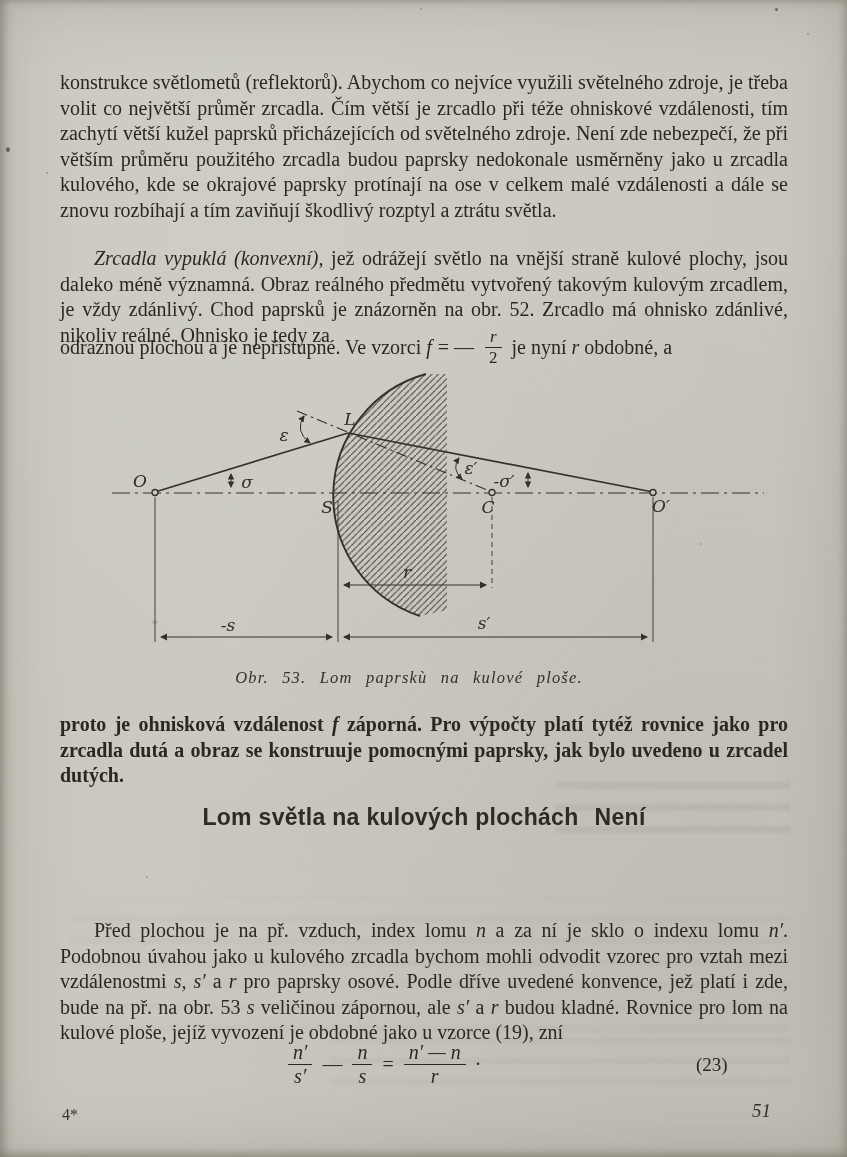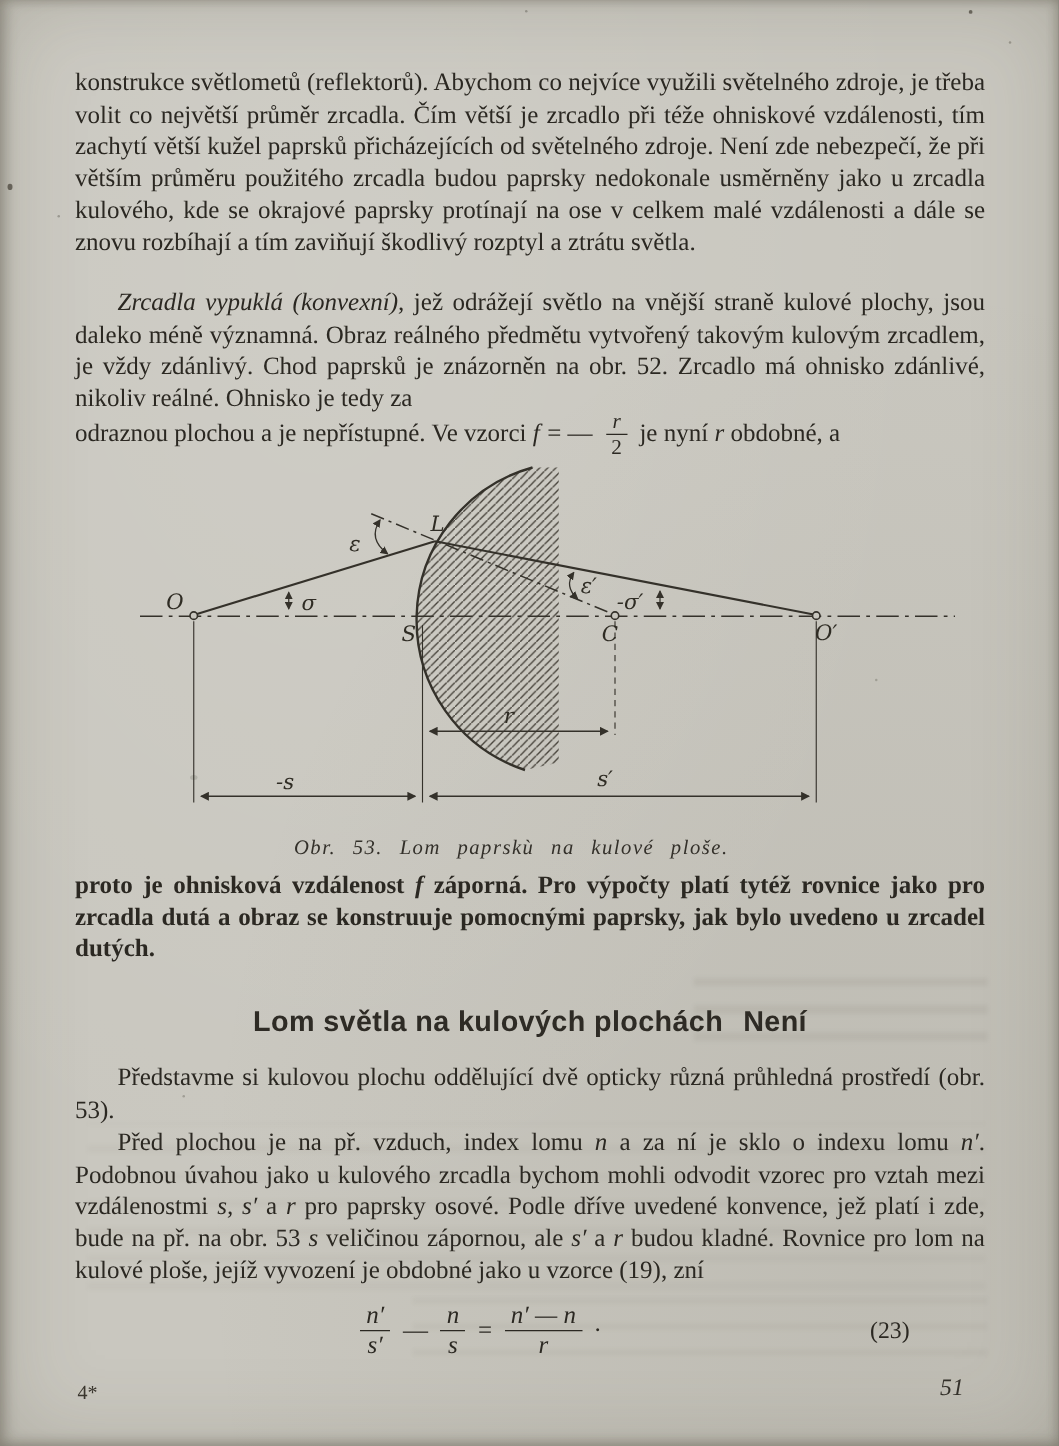--- a/index.html
+++ b/index.html
@@ -13,20 +13,21 @@
                 inset 5px 0 10px rgba(70,65,52,.25),
                 inset -3px 0 8px rgba(70,65,52,.15),
                 inset 0 -4px 10px rgba(70,65,52,.18);
     font-family:"Liberation Serif","DejaVu Serif",serif;
     color:#2b2822;
   }
   .blk{position:absolute;left:60px;width:728px;}
   .body-text{
     font-size:20px;line-height:25.6px;text-align:justify;
     color:#2b2822;
+    margin-top:16px;
   }
   .indent{text-indent:34px;}
   .it{font-style:italic;}
   
   .line-f{
     position:absolute;left:60px;width:728px;height:50px;
     display:flex;align-items:center;font-size:20px;color:#2b2822;
   }
   .line-f span{white-space:pre;}
   .eqop{margin:0 6px;}
@@ -142,21 +143,20 @@
   </svg>
 
   <div class="fcaption">Obr. 53. Lom paprskù na kulové ploše.</div>
 
   <div class="blk body-text" style="top:696px;font-weight:bold;"><span>proto je ohnisková vzdálenost </span><span style="font-style: italic;">f</span><span> záporná. Pro výpočty platí tytéž rovnice jako pro zrcadla dutá a obraz se konstruuje pomocnými paprsky, jak bylo uvedeno u zrcadel dutých.</span></div>
 
   <div class="heading">
     <span>Lom světla na kulových plochách</span><span class="gap"></span><span>Není</span>
   </div>
 
-  <div class="blk body-text indent" style="top:850px;">Představme si kulovou plochu oddělující dvě opticky různá průhledná prostředí (obr. 53).</div>
 
   <div class="blk body-text indent" style="top:902px;"><span>Před plochou je na př. vzduch, index lomu </span><span style="font-style: italic;">n</span><span> a za ní je sklo o indexu lomu </span><span style="font-style: italic;">n′</span><span>. Podobnou úvahou jako u kulového zrcadla bychom mohli odvodit vzorec pro vztah mezi vzdálenostmi </span><span style="font-style: italic;">s, s′</span><span> a </span><span style="font-style: italic;">r</span><span> pro paprsky osové. Podle dříve uvedené konvence, jež platí i zde, bude na př. na obr. 53 </span><span style="font-style: italic;">s</span><span> veličinou zápornou, ale </span><span style="font-style: italic;">s′</span><span> a </span><span style="font-style: italic;">r</span><span> budou kladné. Rovnice pro lom na kulové ploše, jejíž vyvození je obdobné jako u vzorce (19), zní</span></div>
 
   <div class="eq23">
     <div class="group">
       <span class="frac it">
         <span class="num">n′</span>
         <span class="den">s′</span>
       </span>
       <span class="op">—</span>

